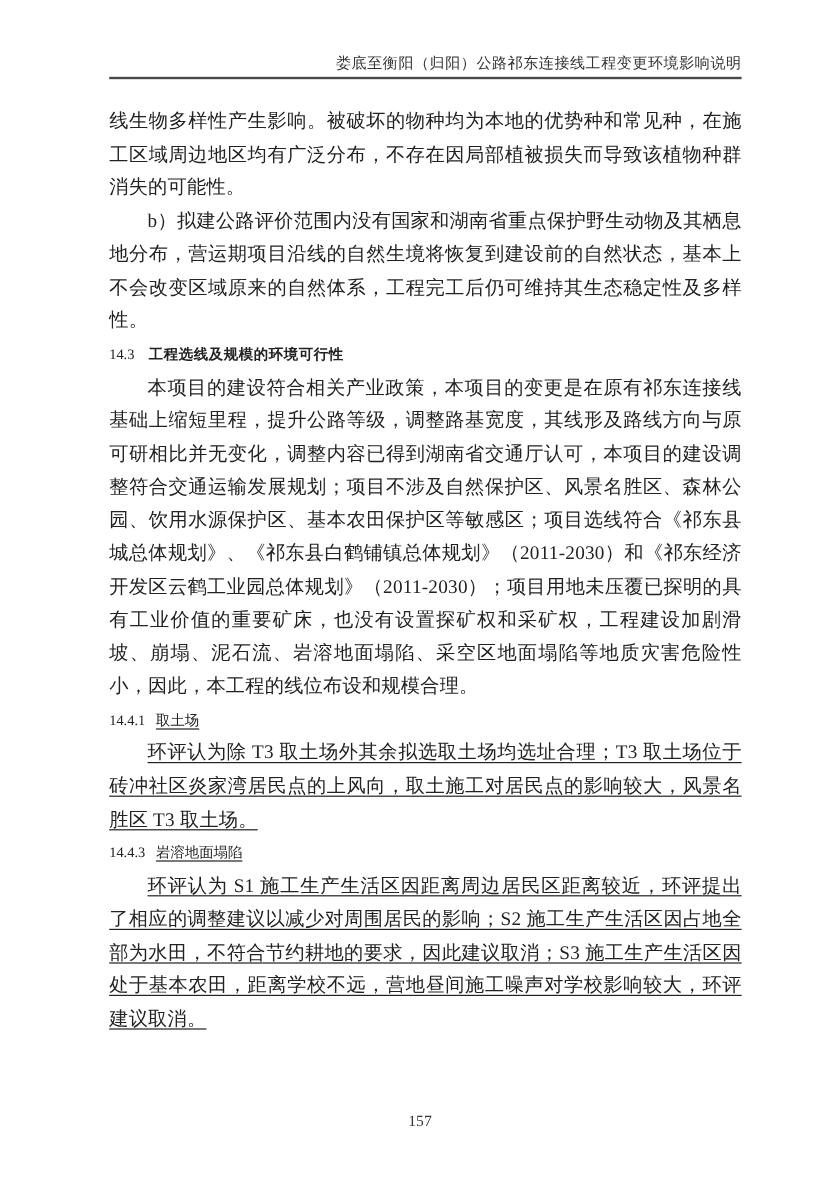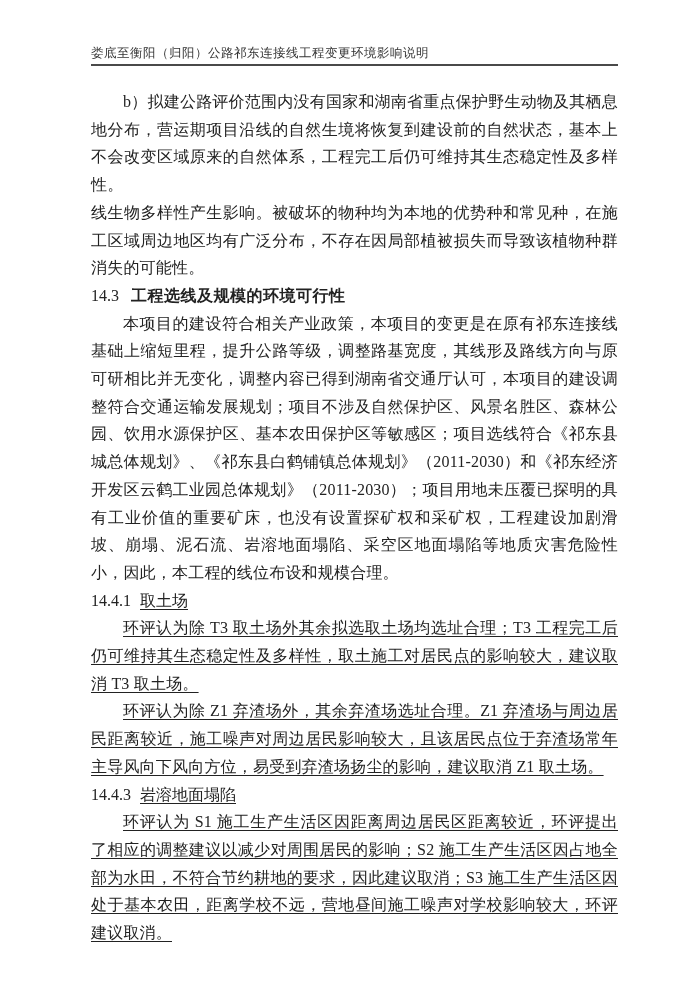--- a/index.html
+++ b/index.html
@@ -18,21 +18,21 @@
   }
   
   .running-header {
     position: absolute;
     top: 0;
     left: 91px;
     width: 527px;
   }
   .running-title {
     padding-top: 46px;
-    text-align: left;
+    text-align: right;
     font-size: 12.5px;
     line-height: 15px;
     color: #333333;
     letter-spacing: 0.5px;
   }
   .header-rule {
     margin-top: 3px;
     border-bottom: 2px solid #4a4a4a;
     height: 0;
   }
@@ -54,21 +54,21 @@
   .no-indent {
     text-indent: 0;
   }
   .u-para {
     text-decoration: underline;
     text-underline-offset: 3px;
     text-decoration-thickness: 1px;
   }
   .sec-heading {
     margin: 0;
-    font-size: 16px;
+    font-size: 12px;
     line-height: 27.7px;
     font-weight: normal;
     text-align: left;
   }
   .sec-num {
     font-family: "Liberation Serif", "DejaVu Serif", serif;
     font-weight: normal;
     margin-right: 12px;
   }
   .sec-title-bold {
@@ -104,42 +104,44 @@
 
 <div class="page">
 
   <div class="running-header">
     <div class="running-title">娄底至衡阳（归阳）公路祁东连接线工程变更环境影响说明</div>
     <div class="header-rule"></div>
   </div>
 
   <div class="doc-body">
 
+    <p class="body-text no-indent">线生物多样性产生影响。被破坏的物种均为本地的优势种和常见种，在施工区域周边地区均有广泛分布，不存在因局部植被损失而导致该植物种群消失的可能性。</p>
+
     <p class="body-text">b）拟建公路评价范围内没有国家和湖南省重点保护野生动物及其栖息地分布，营运期项目沿线的自然生境将恢复到建设前的自然状态，基本上不会改变区域原来的自然体系，工程完工后仍可维持其生态稳定性及多样性。</p>
-
-    <p class="body-text no-indent">线生物多样性产生影响。被破坏的物种均为本地的优势种和常见种，在施工区域周边地区均有广泛分布，不存在因局部植被损失而导致该植物种群消失的可能性。</p>
 
     <h2 class="sec-heading">
       <span class="sec-num">14.3</span><span class="sec-title-bold">工程选线及规模的环境可行性</span>
     </h2>
 
     <p class="body-text">本项目的建设符合相关产业政策，本项目的变更是在原有祁东连接线基础上缩短里程，提升公路等级，调整路基宽度，其线形及路线方向与原可研相比并无变化，调整内容已得到湖南省交通厅认可，本项目的建设调整符合交通运输发展规划；项目不涉及自然保护区、风景名胜区、森林公园、饮用水源保护区、基本农田保护区等敏感区；项目选线符合《祁东县城总体规划》、《祁东县白鹤铺镇总体规划》（2011-2030）和《祁东经济开发区云鹤工业园总体规划》（2011-2030）；项目用地未压覆已探明的具有工业价值的重要矿床，也没有设置探矿权和采矿权，工程建设加剧滑坡、崩塌、泥石流、岩溶地面塌陷、采空区地面塌陷等地质灾害危险性小，因此，本工程的线位布设和规模合理。</p>
 
 
     <h3 class="sec-heading">
       <span class="sec-num sub-num">14.4.1</span><span class="sub-title">取土场</span>
     </h3>
 
-    <p class="body-text u-para">环评认为除 T3 取土场外其余拟选取土场均选址合理；T3 工程完工后仍可维持其生态稳定性及多样性，取土施工对居民点的影响较大，建议取消 T3 取土场。</p>
+    <p class="body-text u-para">环评认为除 T3 取土场外其余拟选取土场均选址合理；T3 取土场位于砖冲社区炎家湾居民点的上风向，取土施工对居民点的影响较大，风景名胜区 T3 取土场。</p>
 
 
-    <p class="body-text u-para">环评认为除 Z1 弃渣场外，其余弃渣场选址合理。Z1 弃渣场与周边居民距离较近，施工噪声对周边居民影响较大，且该居民点位于弃渣场常年主导风向下风向方位，易受到弃渣场扬尘的影响，建议取消 Z1 取土场。</p>
 
     <h3 class="sec-heading">
       <span class="sec-num sub-num">14.4.3</span><span class="sub-title">岩溶地面塌陷</span>
     </h3>
 
     <p class="body-text u-para">环评认为 S1 施工生产生活区因距离周边居民区距离较近，环评提出了相应的调整建议以减少对周围居民的影响；S2 施工生产生活区因占地全部为水田，不符合节约耕地的要求，因此建议取消；S3 施工生产生活区因处于基本农田，距离学校不远，营地昼间施工噪声对学校影响较大，环评建议取消。</p>
 
   </div>
 
+  <div class="page-footer">
+    <div class="page-number">157</div>
+  </div>
 
 </div>
 
 </body></html>

